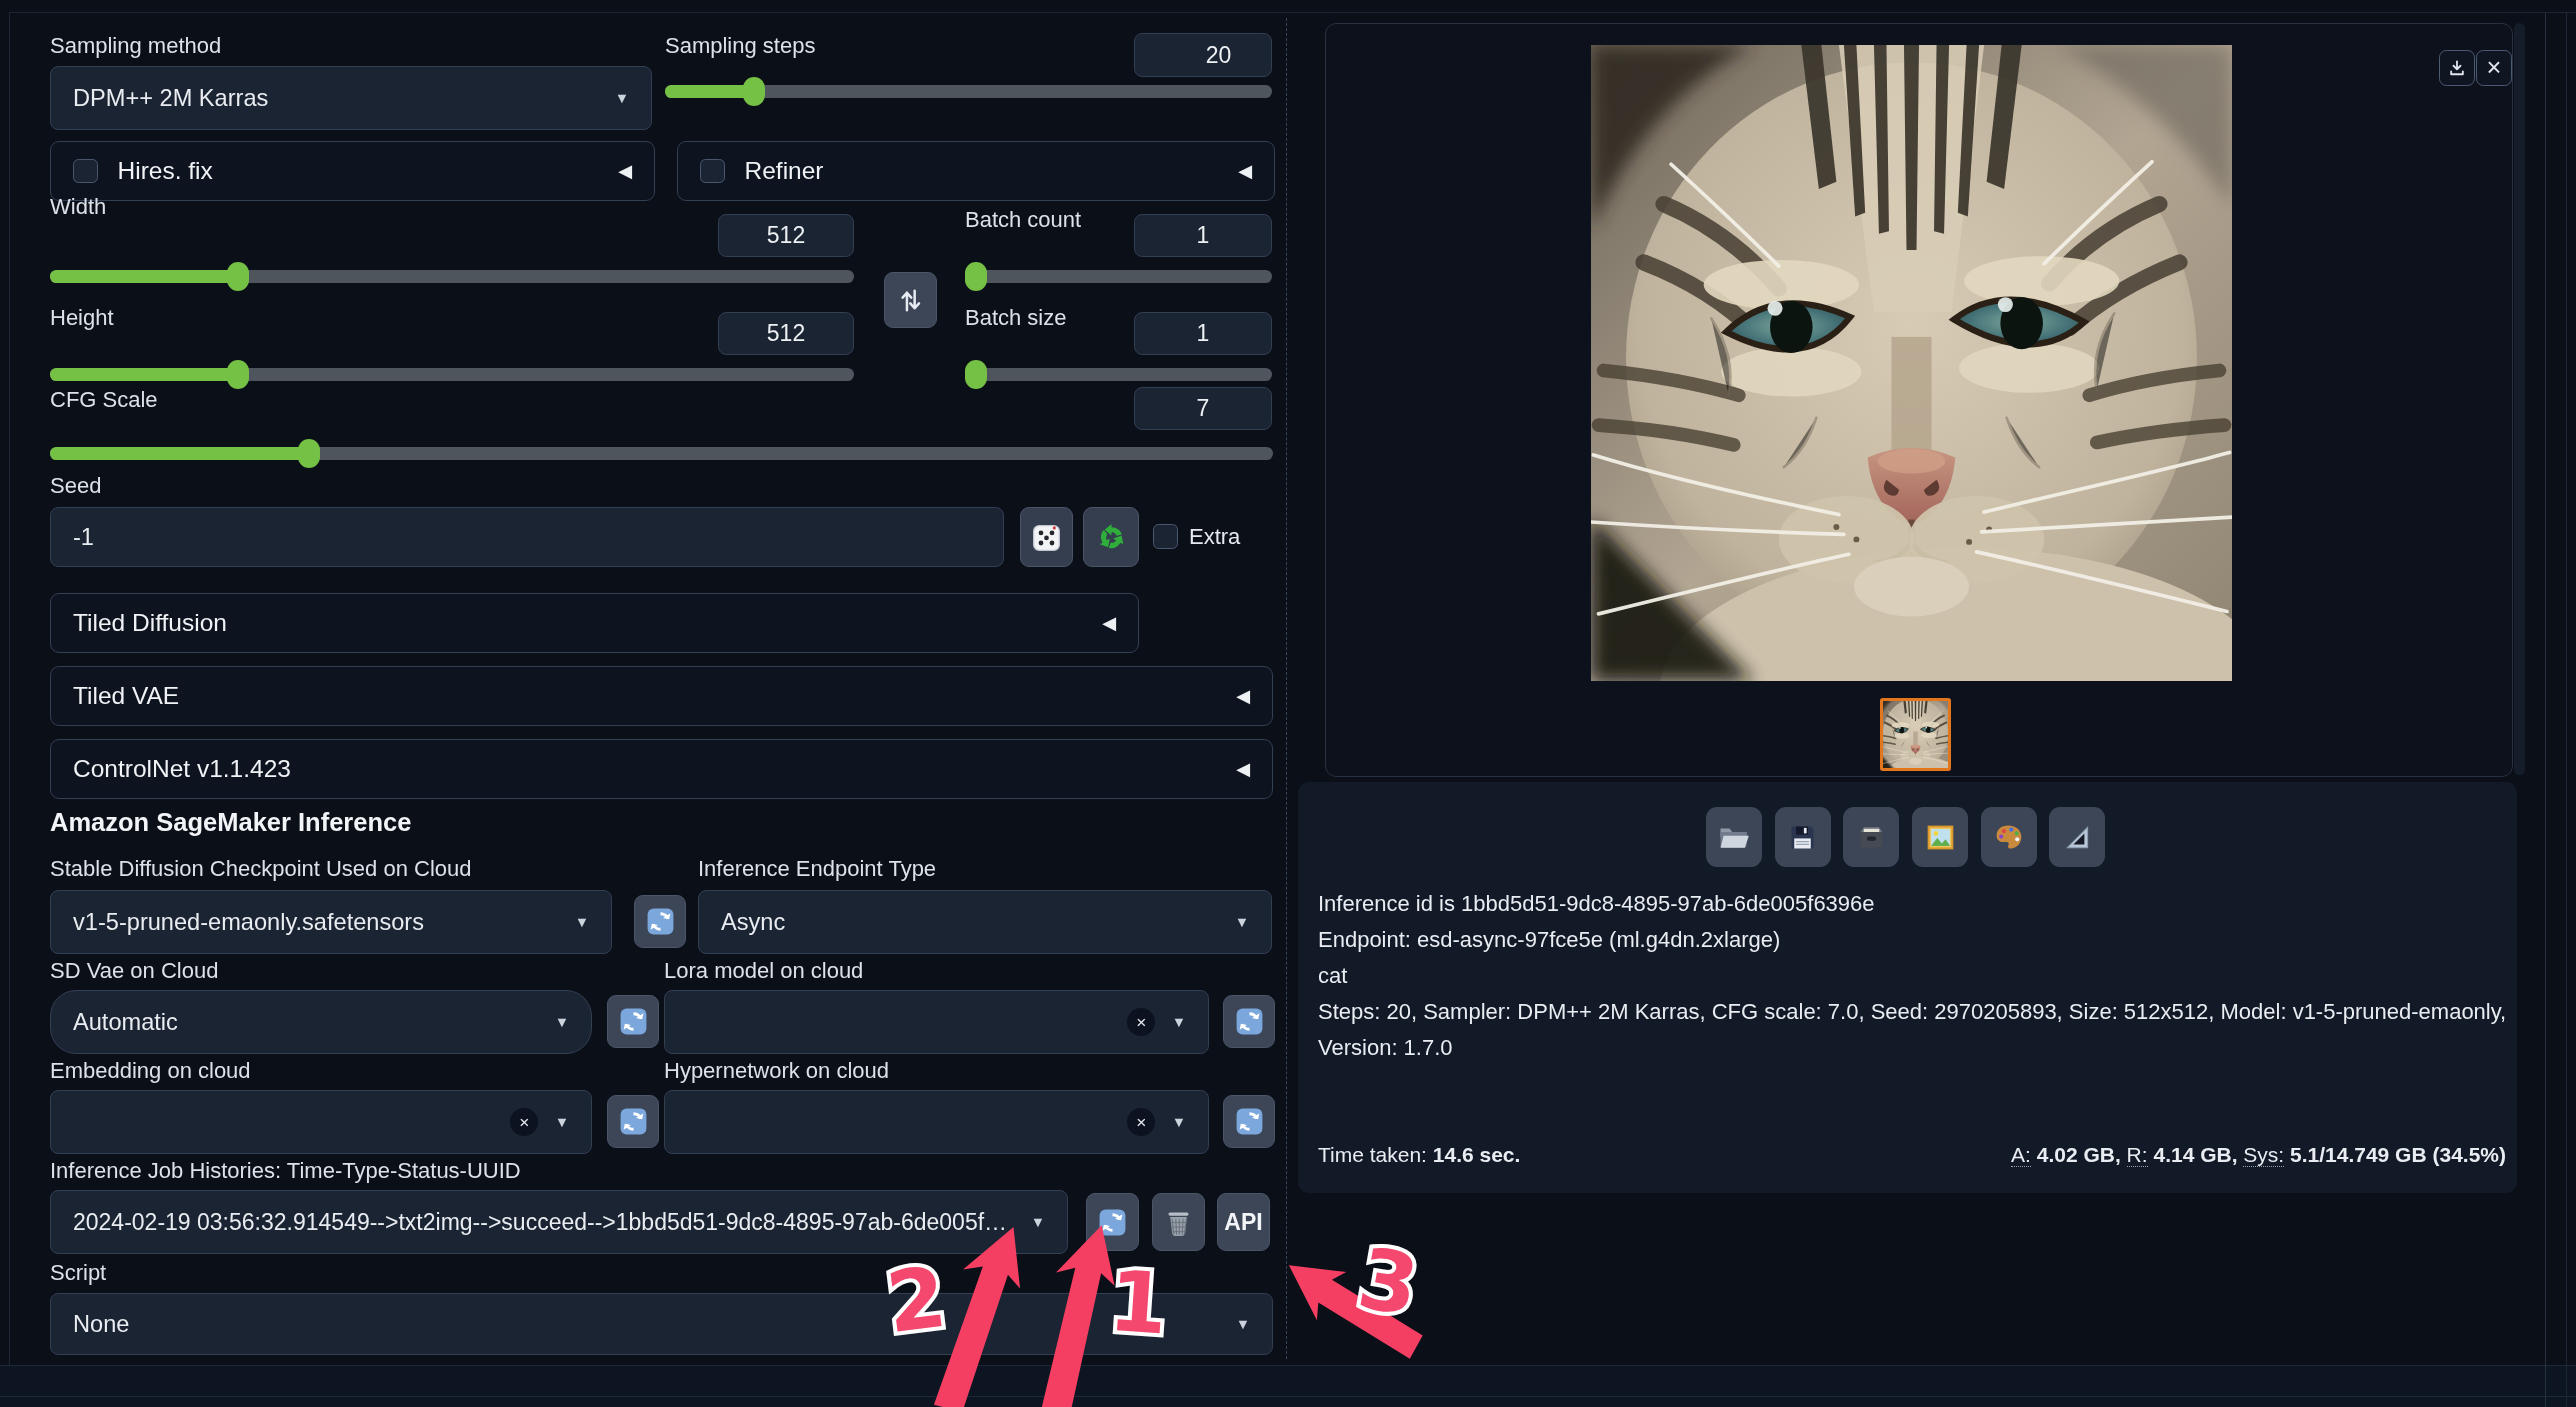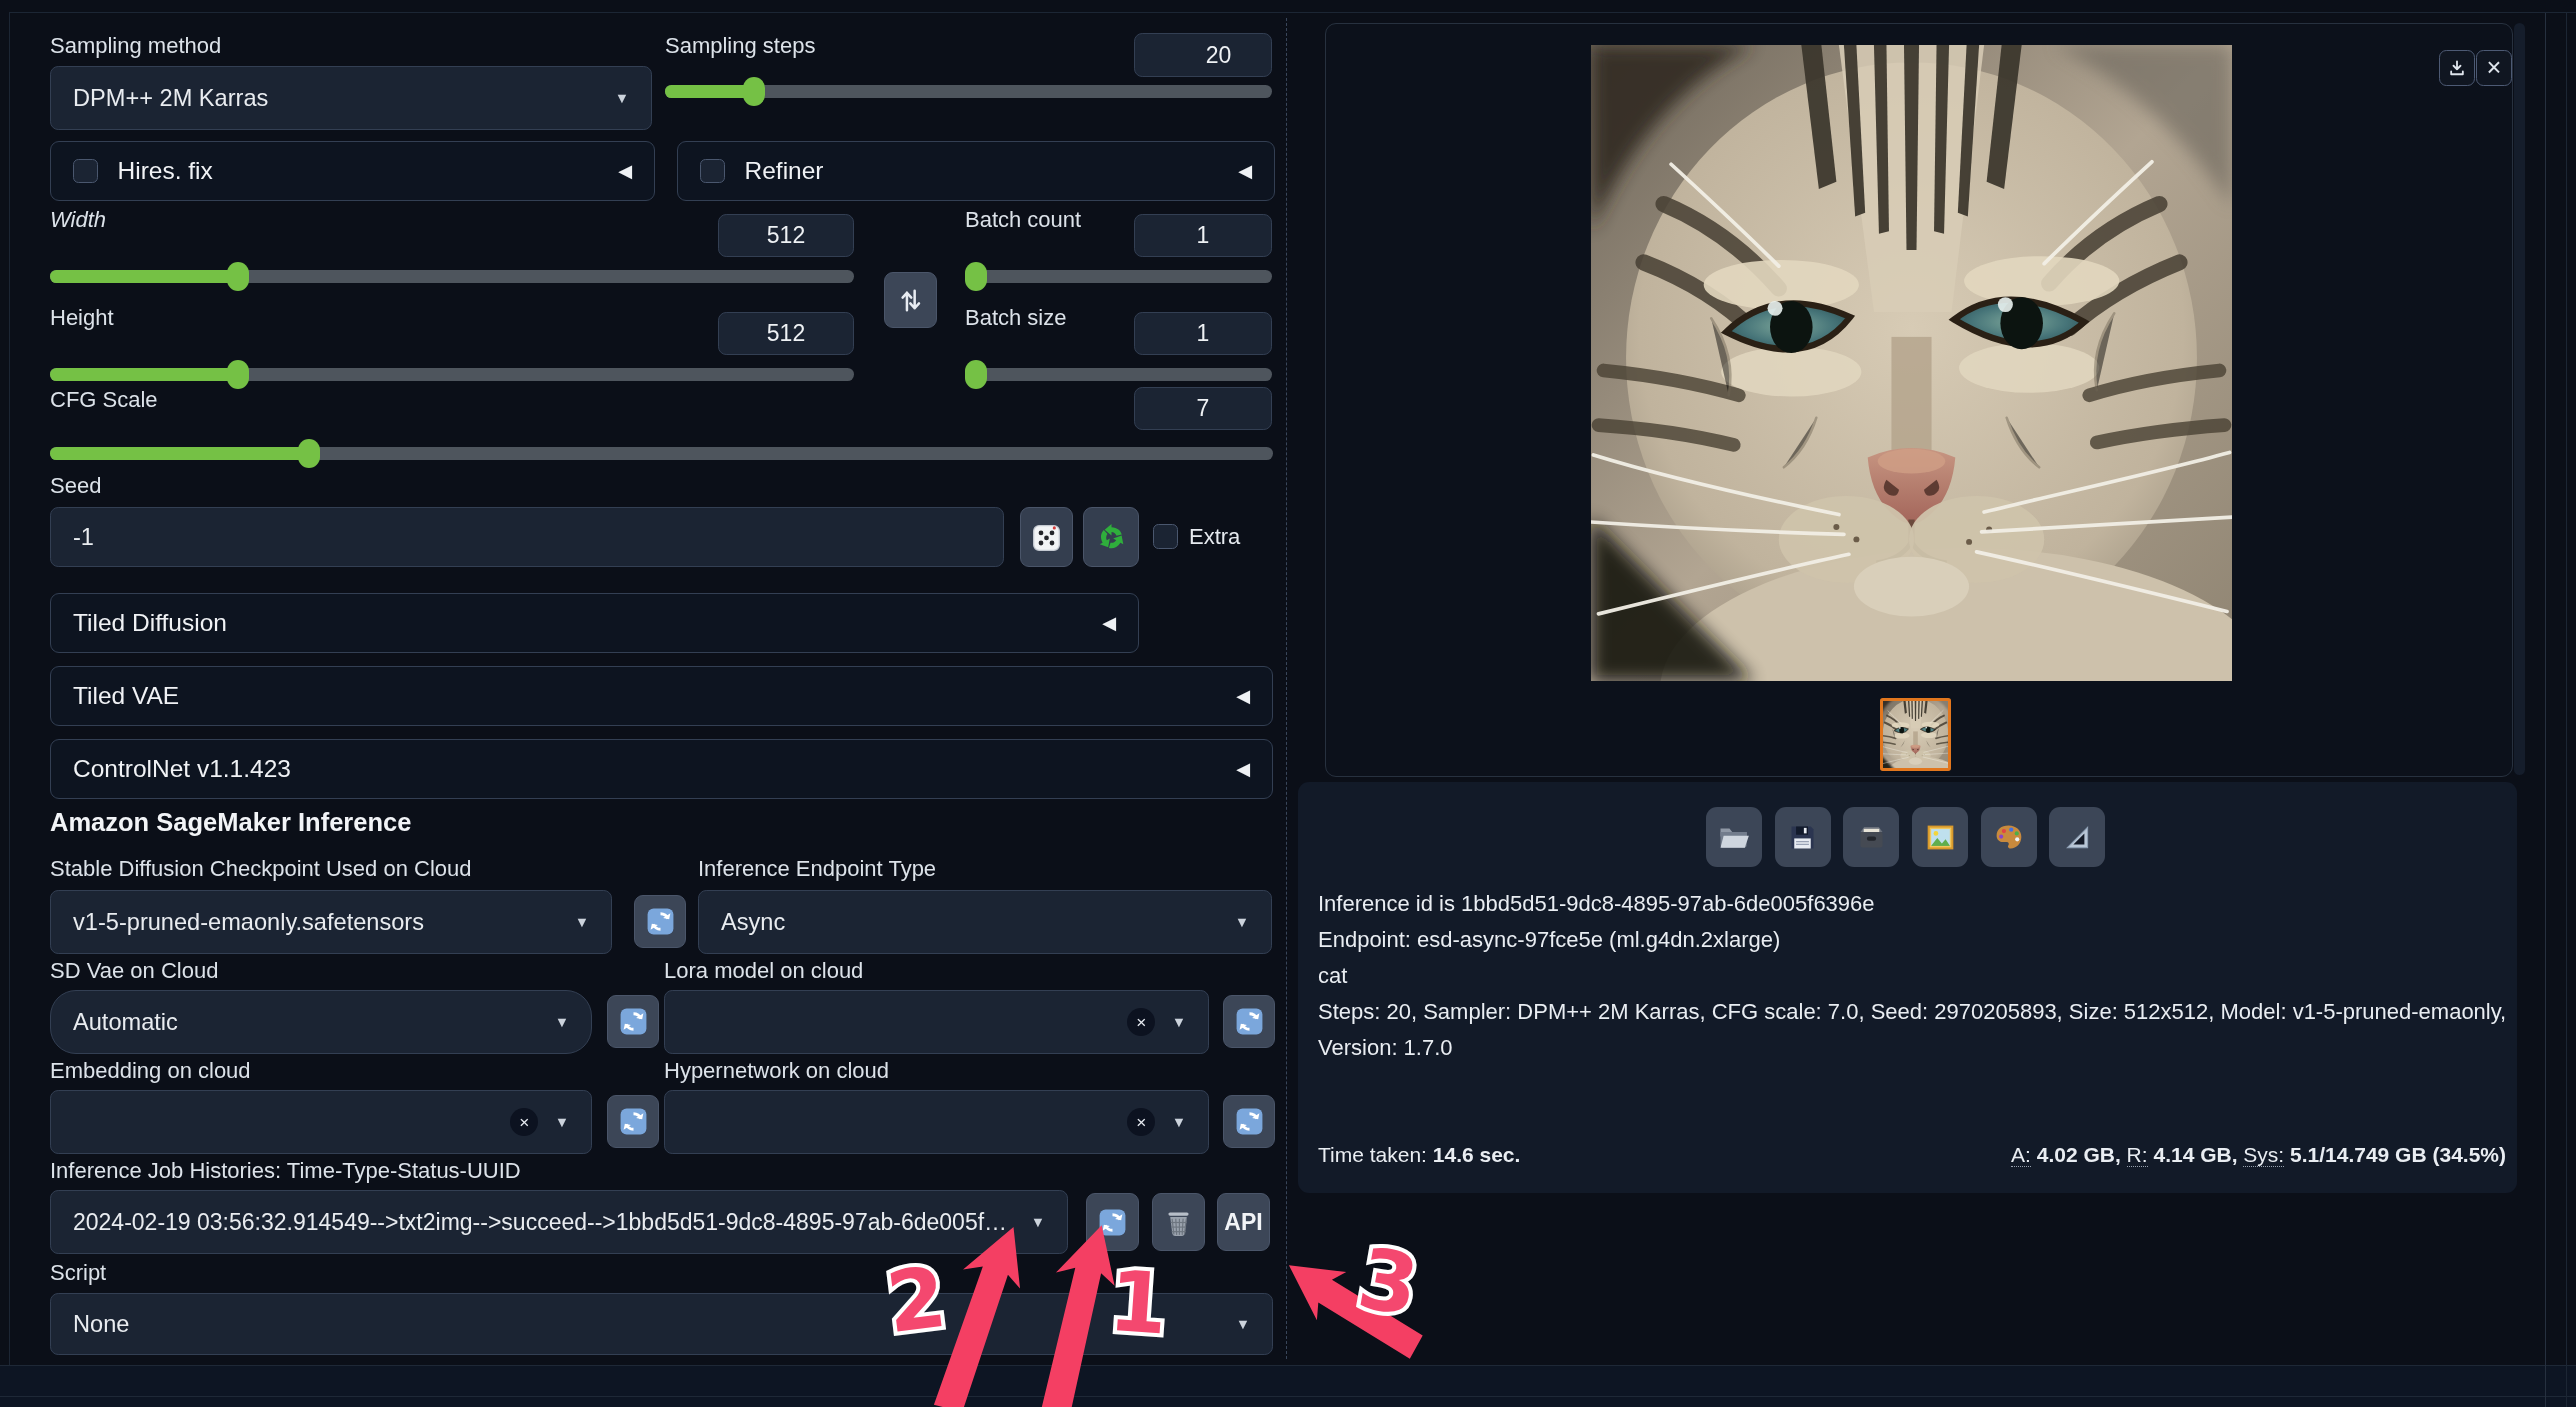--- a/index.html
+++ b/index.html
@@ -174,21 +174,21 @@
     <span class="chk"></span>
     <span>Hires. fix</span>
     <span class="caret-left">◀</span>
   </div>
   <div class="panelbox" style="left:677px;top:141px;width:598px;height:60px;">
     <span class="chk"></span>
     <span>Refiner</span>
     <span class="caret-left">◀</span>
   </div>
 
-  <div class="abs lbl" style="left:50px;top:207px;font-style:italic;">Width</div>
+  <div class="abs lbl" style="left:50px;top:194px;">Width</div>
   <div class="numbox" style="left:718px;top:214px;width:136px;height:43px;">512</div>
   <div class="track" style="left:50px;top:270px;width:804px;">
     <div class="fill" style="left:0;width:188px;"></div>
     <div class="thumb" style="left:177px;top:-8.2px;"></div>
   </div>
 
   <div class="btn" style="left:884px;top:272px;width:53px;height:56px;">
     <svg width="23.6" height="27" viewBox="0 0 24 28">
       <path d="M8 24 V6 M8 6 l-4.5 5 M8 6 l4.5 5" stroke="#e8ecf2" stroke-width="2.6" fill="none" stroke-linecap="round"></path>
       <path d="M16 4 v18 M16 22 l-4.5-5 M16 22 l4.5-5" stroke="#e8ecf2" stroke-width="2.6" fill="none" stroke-linecap="round"></path>

